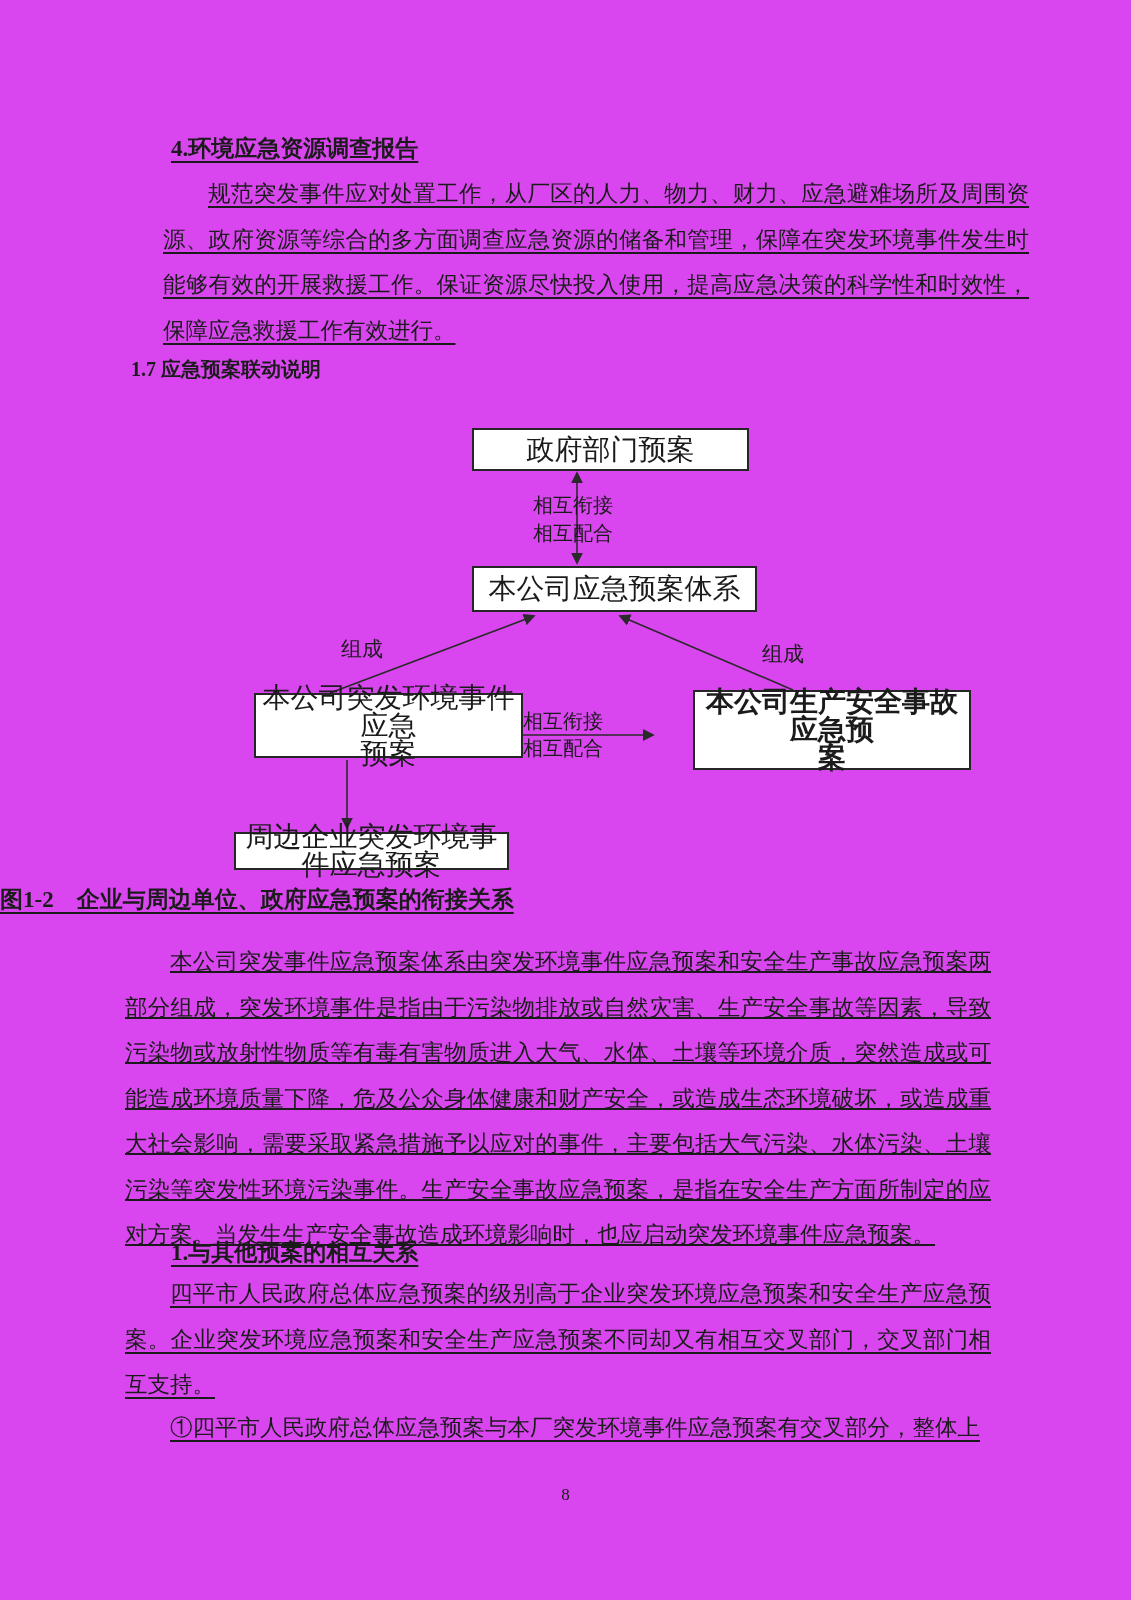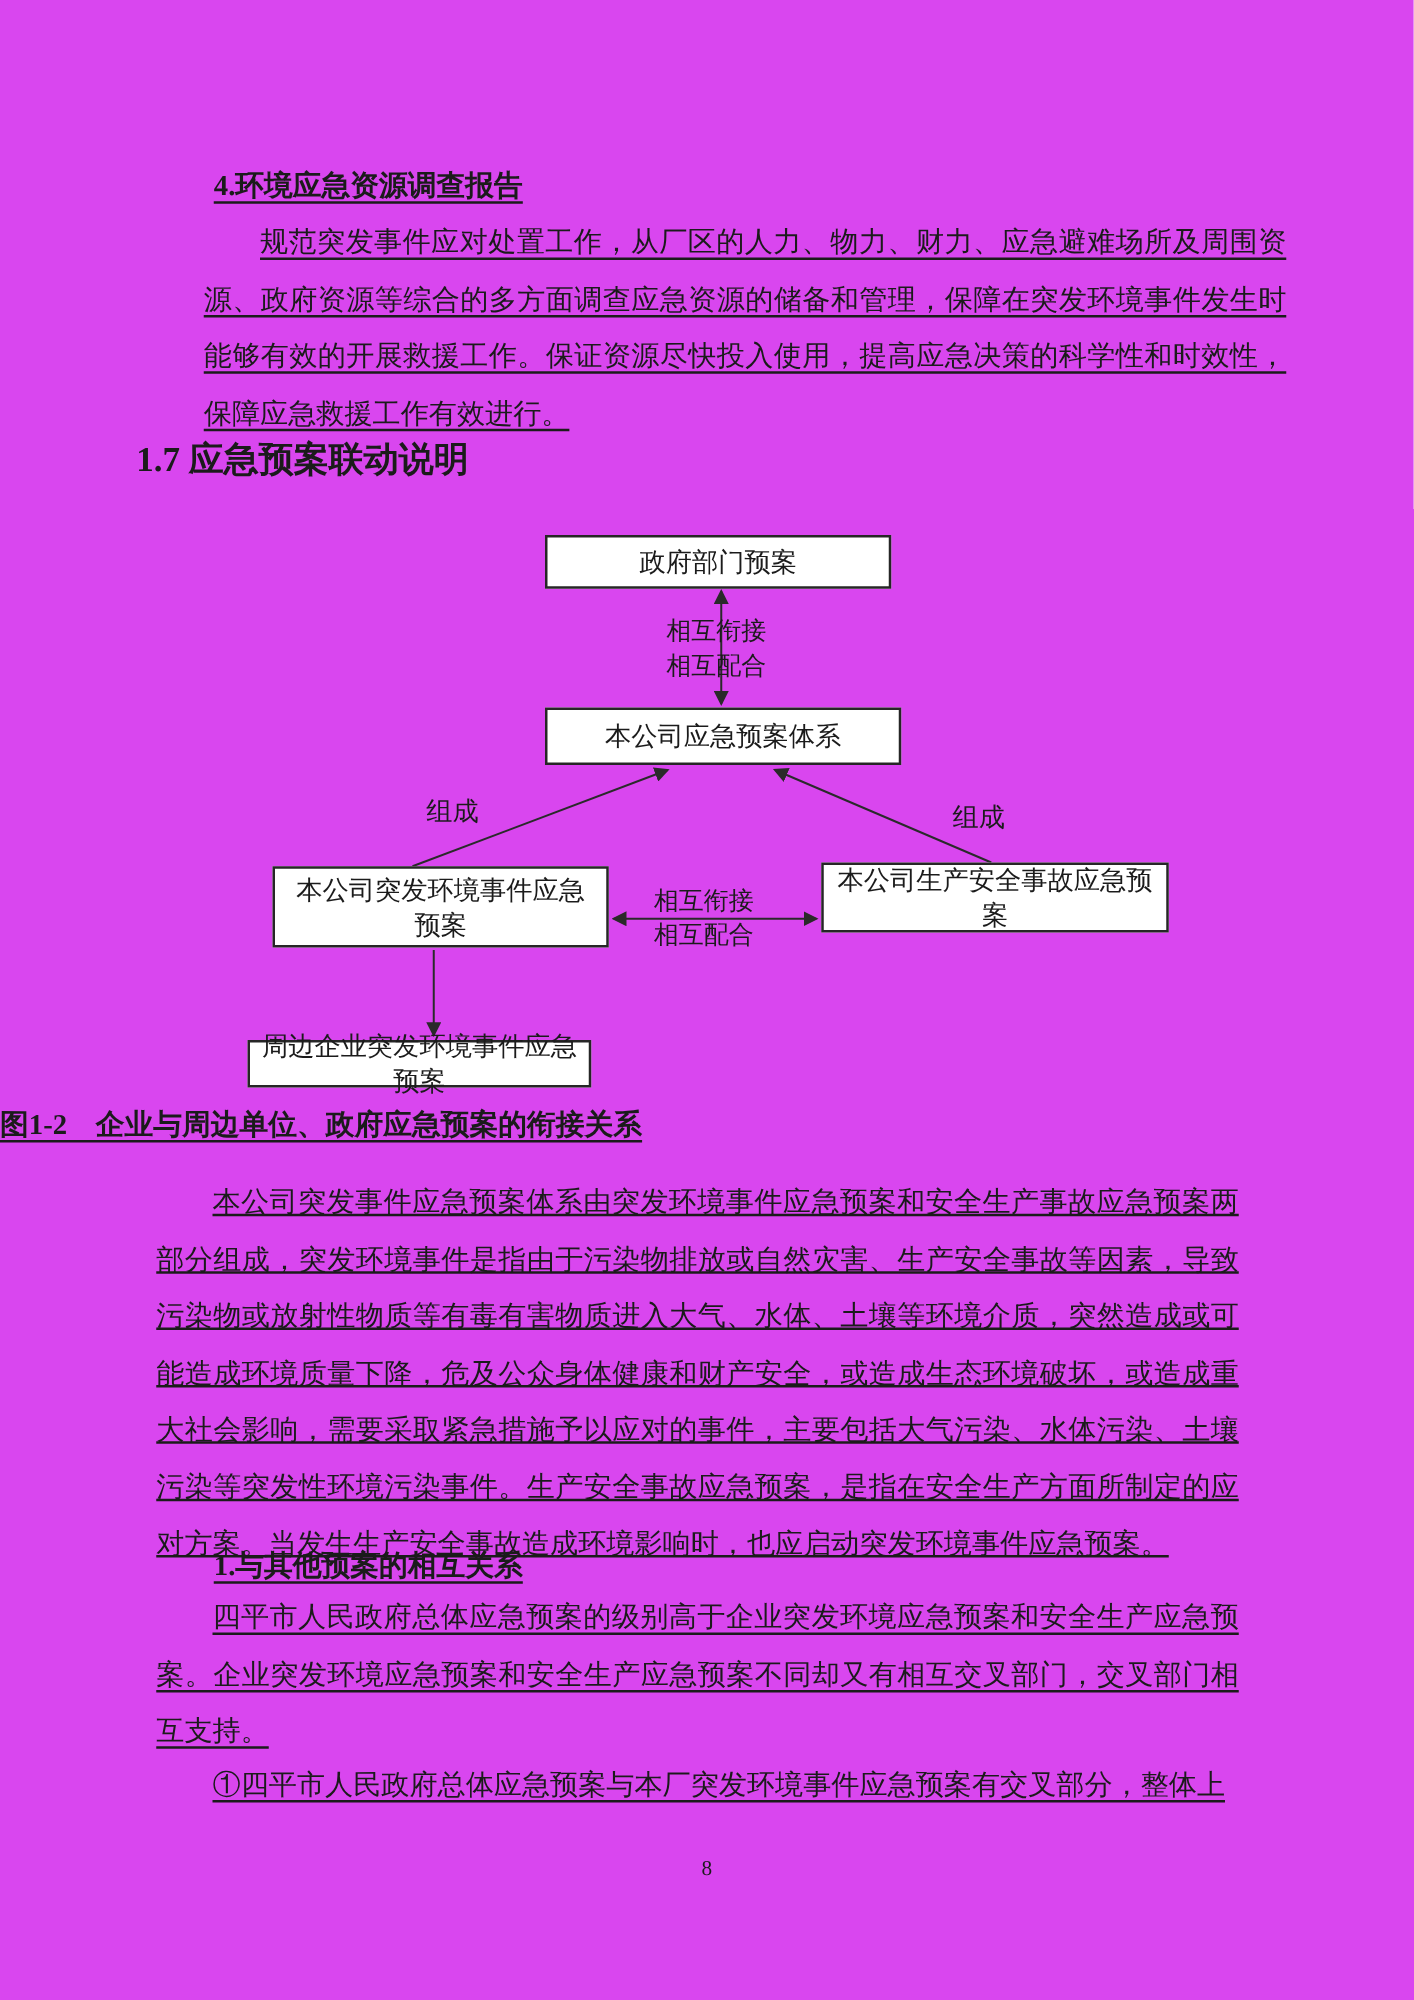--- a/index.html
+++ b/index.html
@@ -15,47 +15,47 @@
   .u { text-decoration:underline; text-underline-offset:5px; text-decoration-thickness:1.5px; }
 
   .para {
     position:absolute; left:125px; width:866px;
     font-size:22.5px; line-height:45.5px;
     text-align:justify; text-indent:45px;
   }
 
   #h-resource { left:171px; top:134px; font-size:23px; line-height:30px; }
   #p-resource { top:171px;margin-left:38px; }
-  #h-linkage  { left:109px; top:353px; font-size:28px; line-height:32px; }
+  #h-linkage  { left:131px; top:353px; font-size:20px; line-height:32px; }
   #p-system   { top:939px;text-decoration:underline; }
   #h-relation { left:171px; top:1238px; font-size:23px; line-height:30px; }
   #p-relation { top:1271px; }
   #p-cross    { top:1405px; }
 
   .caption {
     position:absolute; top:886px; left:0; width:1131px;
     text-align:left; font-size:23px; line-height:28px; font-weight:700;
   }
   .pagenum {
     position:absolute; top:1485px; left:0; width:1131px;
     text-align:center; font-size:17px;
   }
 
   
   .diagram { position:absolute; left:0; top:420px; width:1131px; height:460px; }
   .arrows  { position:absolute; left:0; top:0; }
   .dbox {
     position:absolute; background:#fff; border:2px solid #262626;
     display:flex; align-items:center; justify-content:center;
-    text-align:center; font-size:21px; line-height:28px; white-space:pre-line;
+    text-align:center; font-size:28px; line-height:28px; white-space:pre-line;margin-left:36px;
   }
   #b1 { left:436px; top:8px;   width:277px; height:43px; }
   #b2 { left:436px; top:146px; width:285px; height:46px; }
   #b3 { left:218px; top:273px; width:269px; height:65px; }
-  #b4 { left:657px; top:270px; width:278px; height:56px; }
+  #b4 { left:657px; top:270px; width:278px; height:80px;font-weight:bold; }
   #b5 { left:198px; top:412px; width:275px; height:38px; }
 
   .dlab {
     position:absolute; font-size:20px; line-height:26px;
     text-align:center; white-space:pre-line;
   }
   #lbl-top  { left:508px; top:71px;  width:130px; line-height:28px; }
   #lbl-cl   { left:336px; top:216px; width:52px; font-size:21px; }
   #lbl-cr   { left:757px; top:221px; width:52px; font-size:21px; }
   #lbl-mid1 { left:498px; top:288px; width:130px; }

